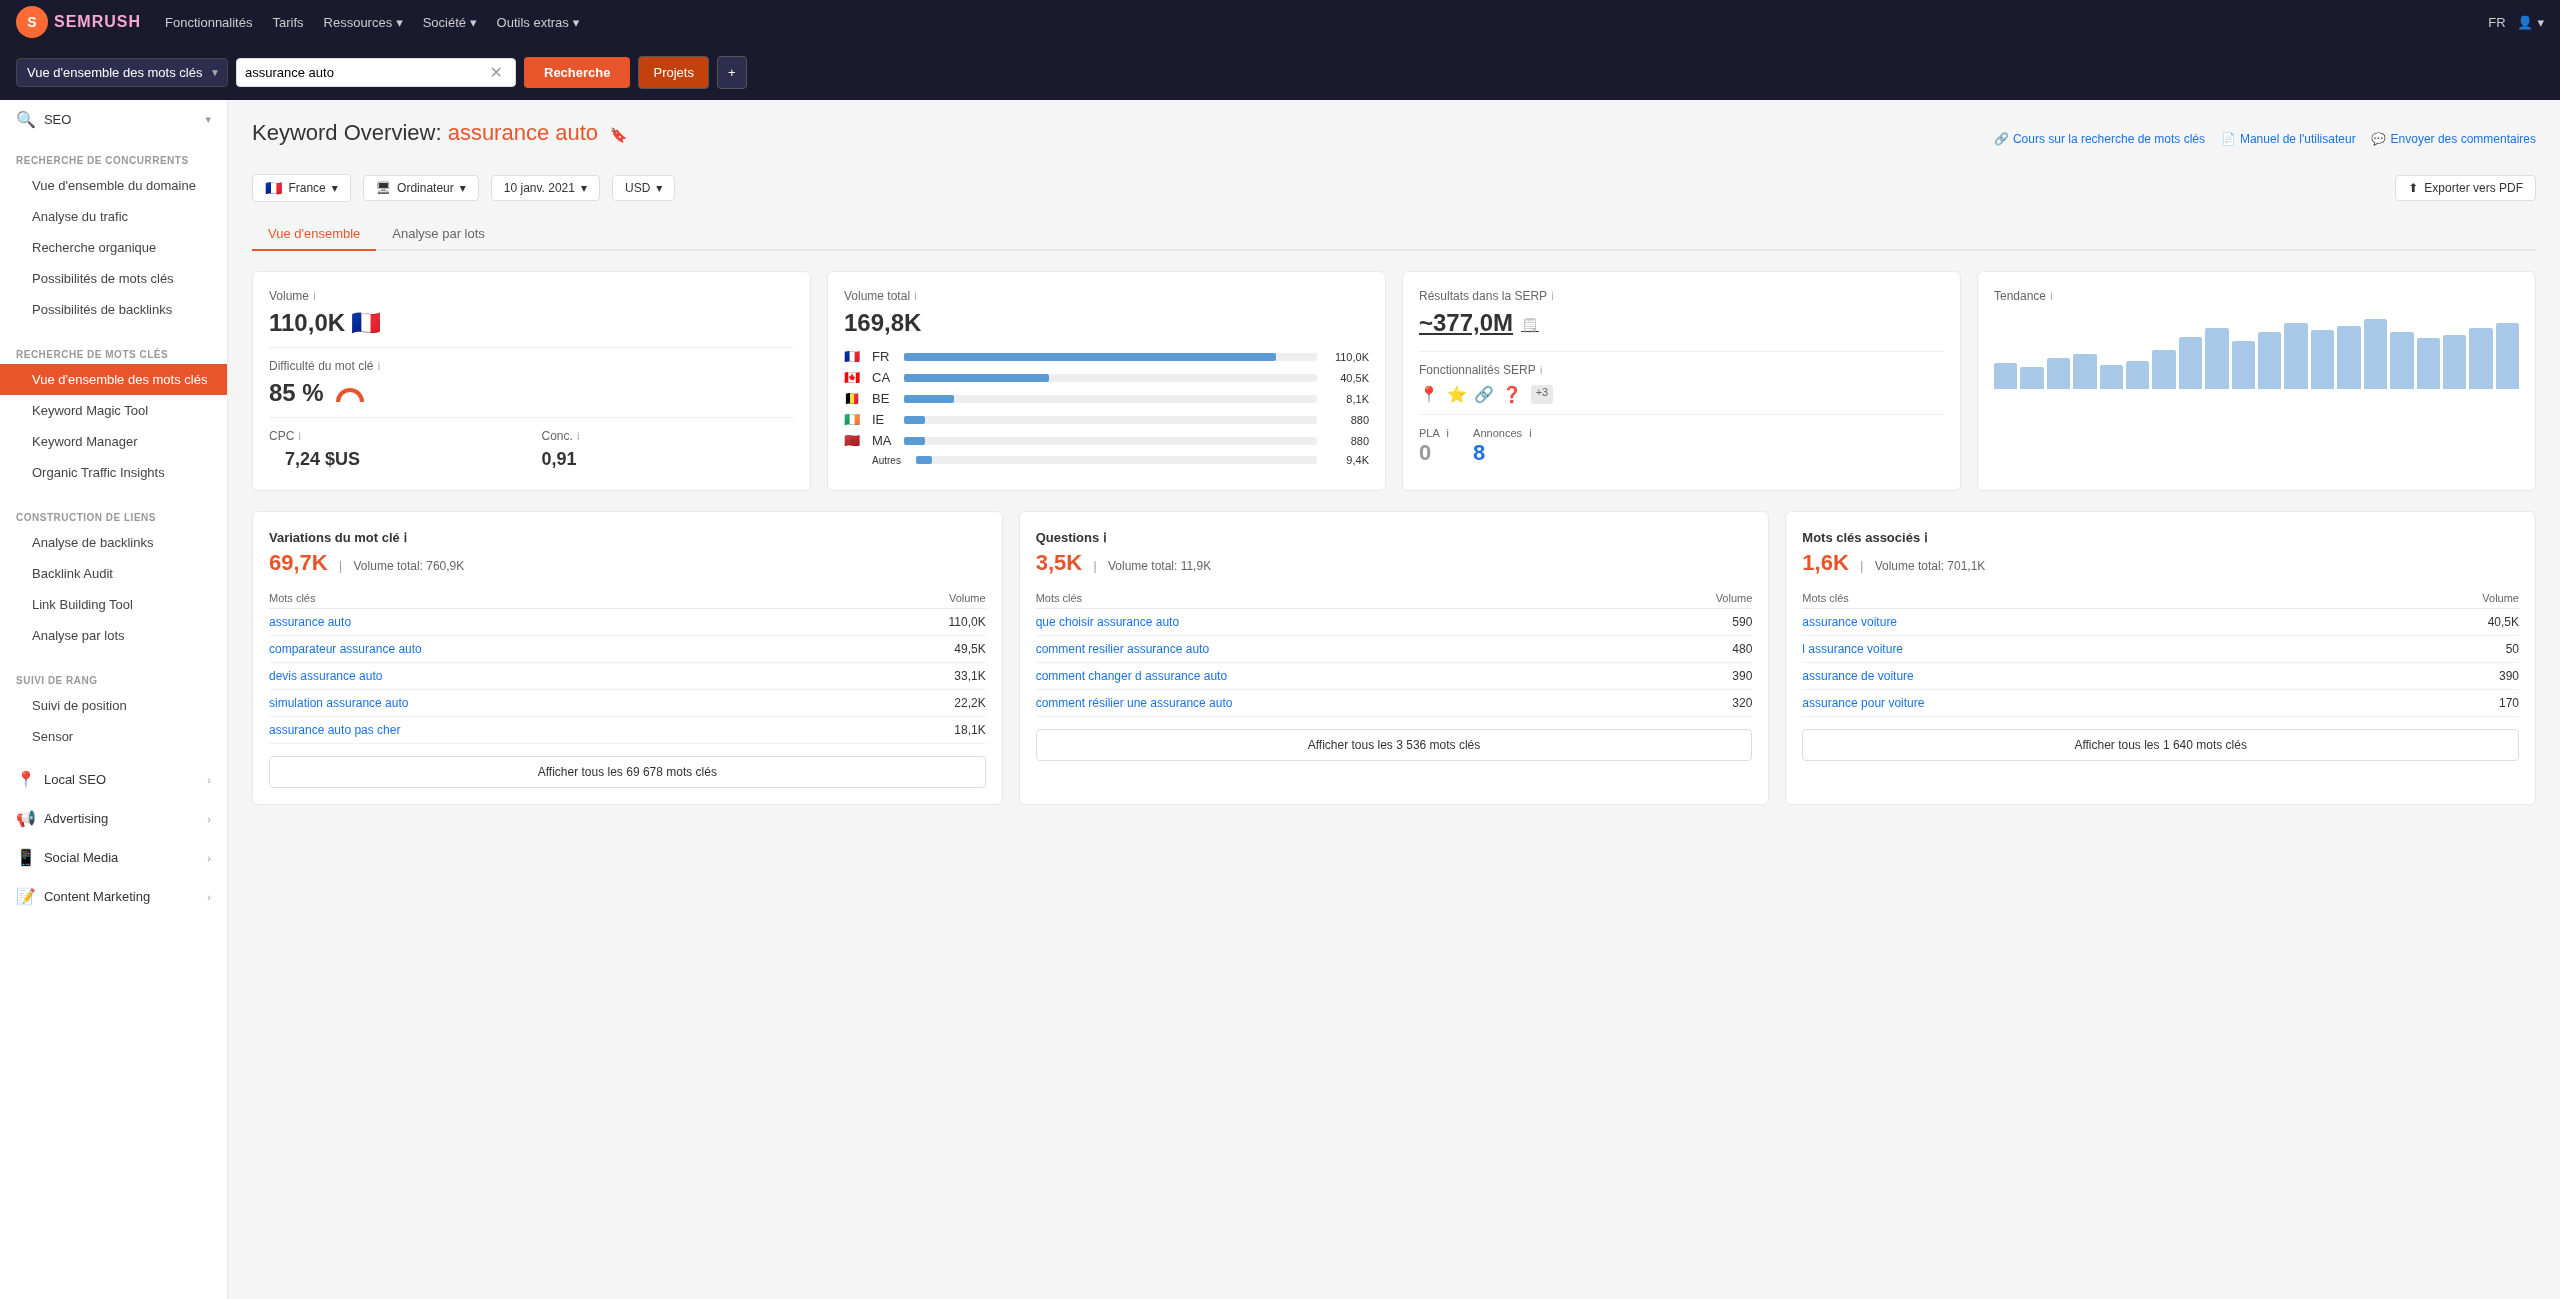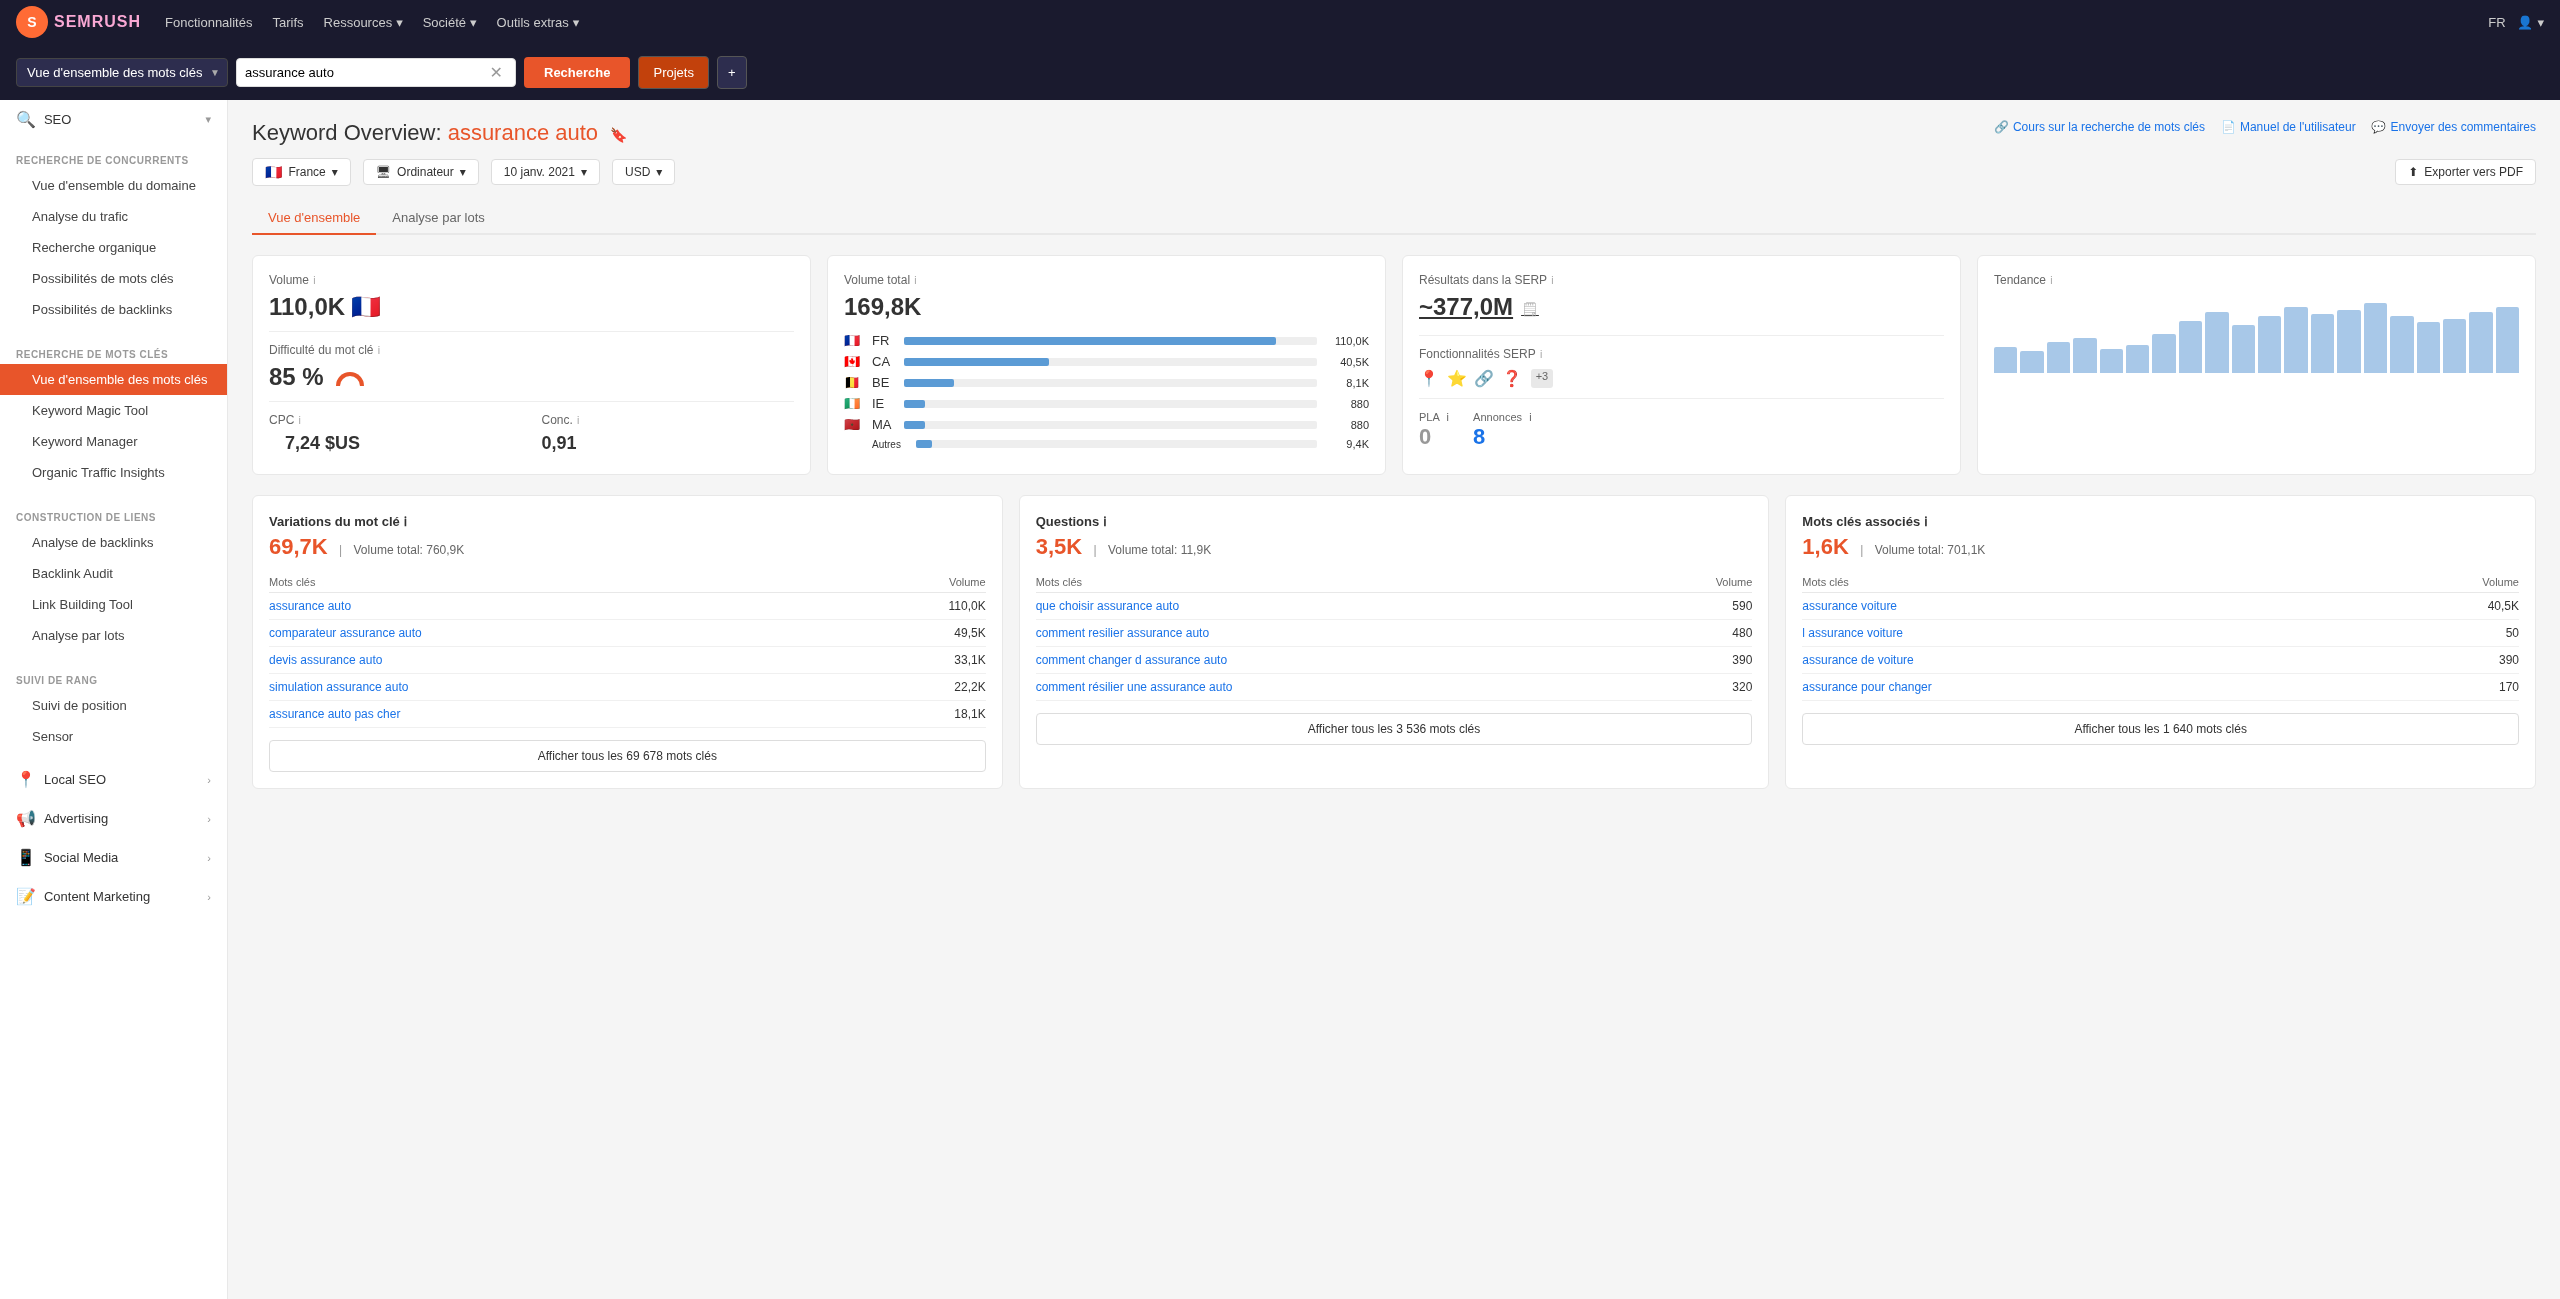--- a/index.html
+++ b/index.html
@@ -171,23 +171,23 @@
     .main {
       margin-left: 228px;
       padding: 20px 24px;
       flex: 1;
       min-height: calc(100vh - 100px);
     }
 
     
     .page-header {
       display: flex;
-      align-items: flex-start;
+      align-items: flex-end;
       justify-content: space-between;
-      margin-bottom: 12px;
+      margin-bottom: 28px;
     }
     .page-title {
       font-size: 22px;
       font-weight: 400;
       color: #333;
     }
     .page-title .keyword {
       color: #e8552a;
     }
     .header-links {
@@ -809,21 +809,21 @@
               </tr>
               <tr>
                 <td><a class="kw-link">l assurance voiture</a></td>
                 <td class="right">50</td>
               </tr>
               <tr>
                 <td><a class="kw-link">assurance de voiture</a></td>
                 <td class="right">390</td>
               </tr>
               <tr>
-                <td><a class="kw-link">assurance pour changer</a></td>
+                <td><a class="kw-link">assurance pour voiture</a></td>
                 <td class="right">170</td>
               </tr>
             </tbody>
         </table>
         <button class="btn-show-all">Afficher tous les 1 640 mots clés</button>
       </div>
 
     </div>
 
   </main>

